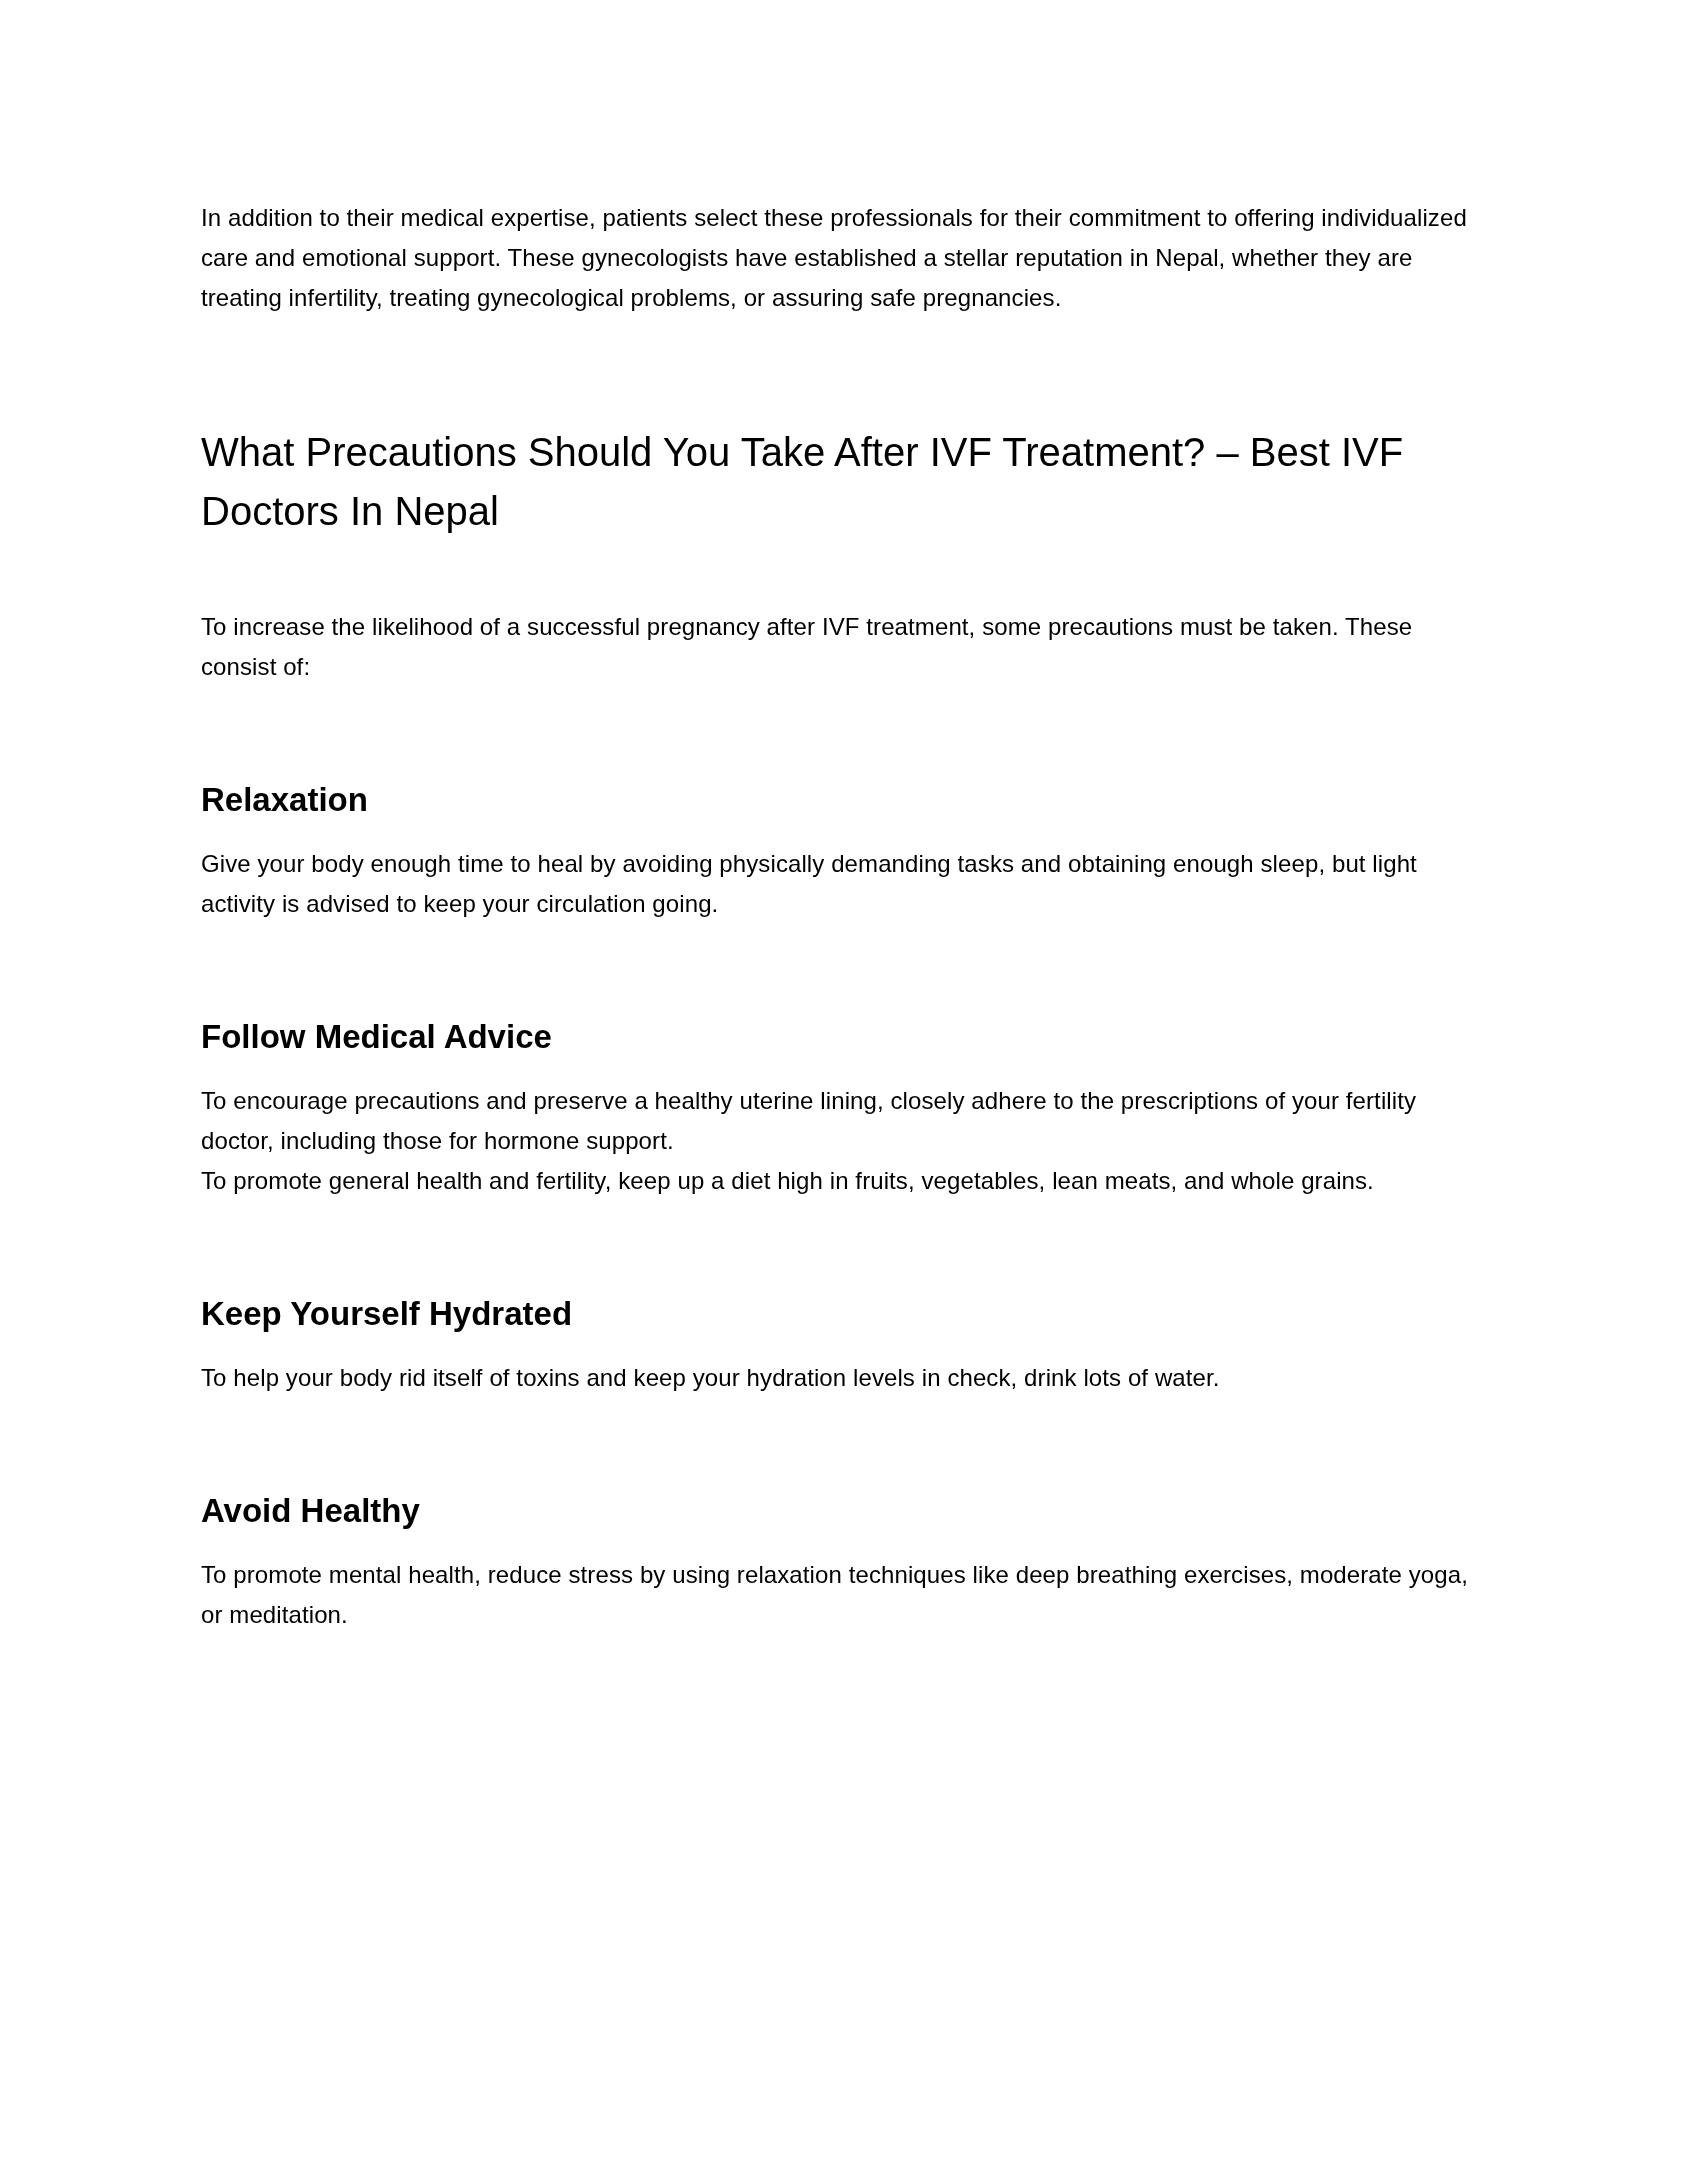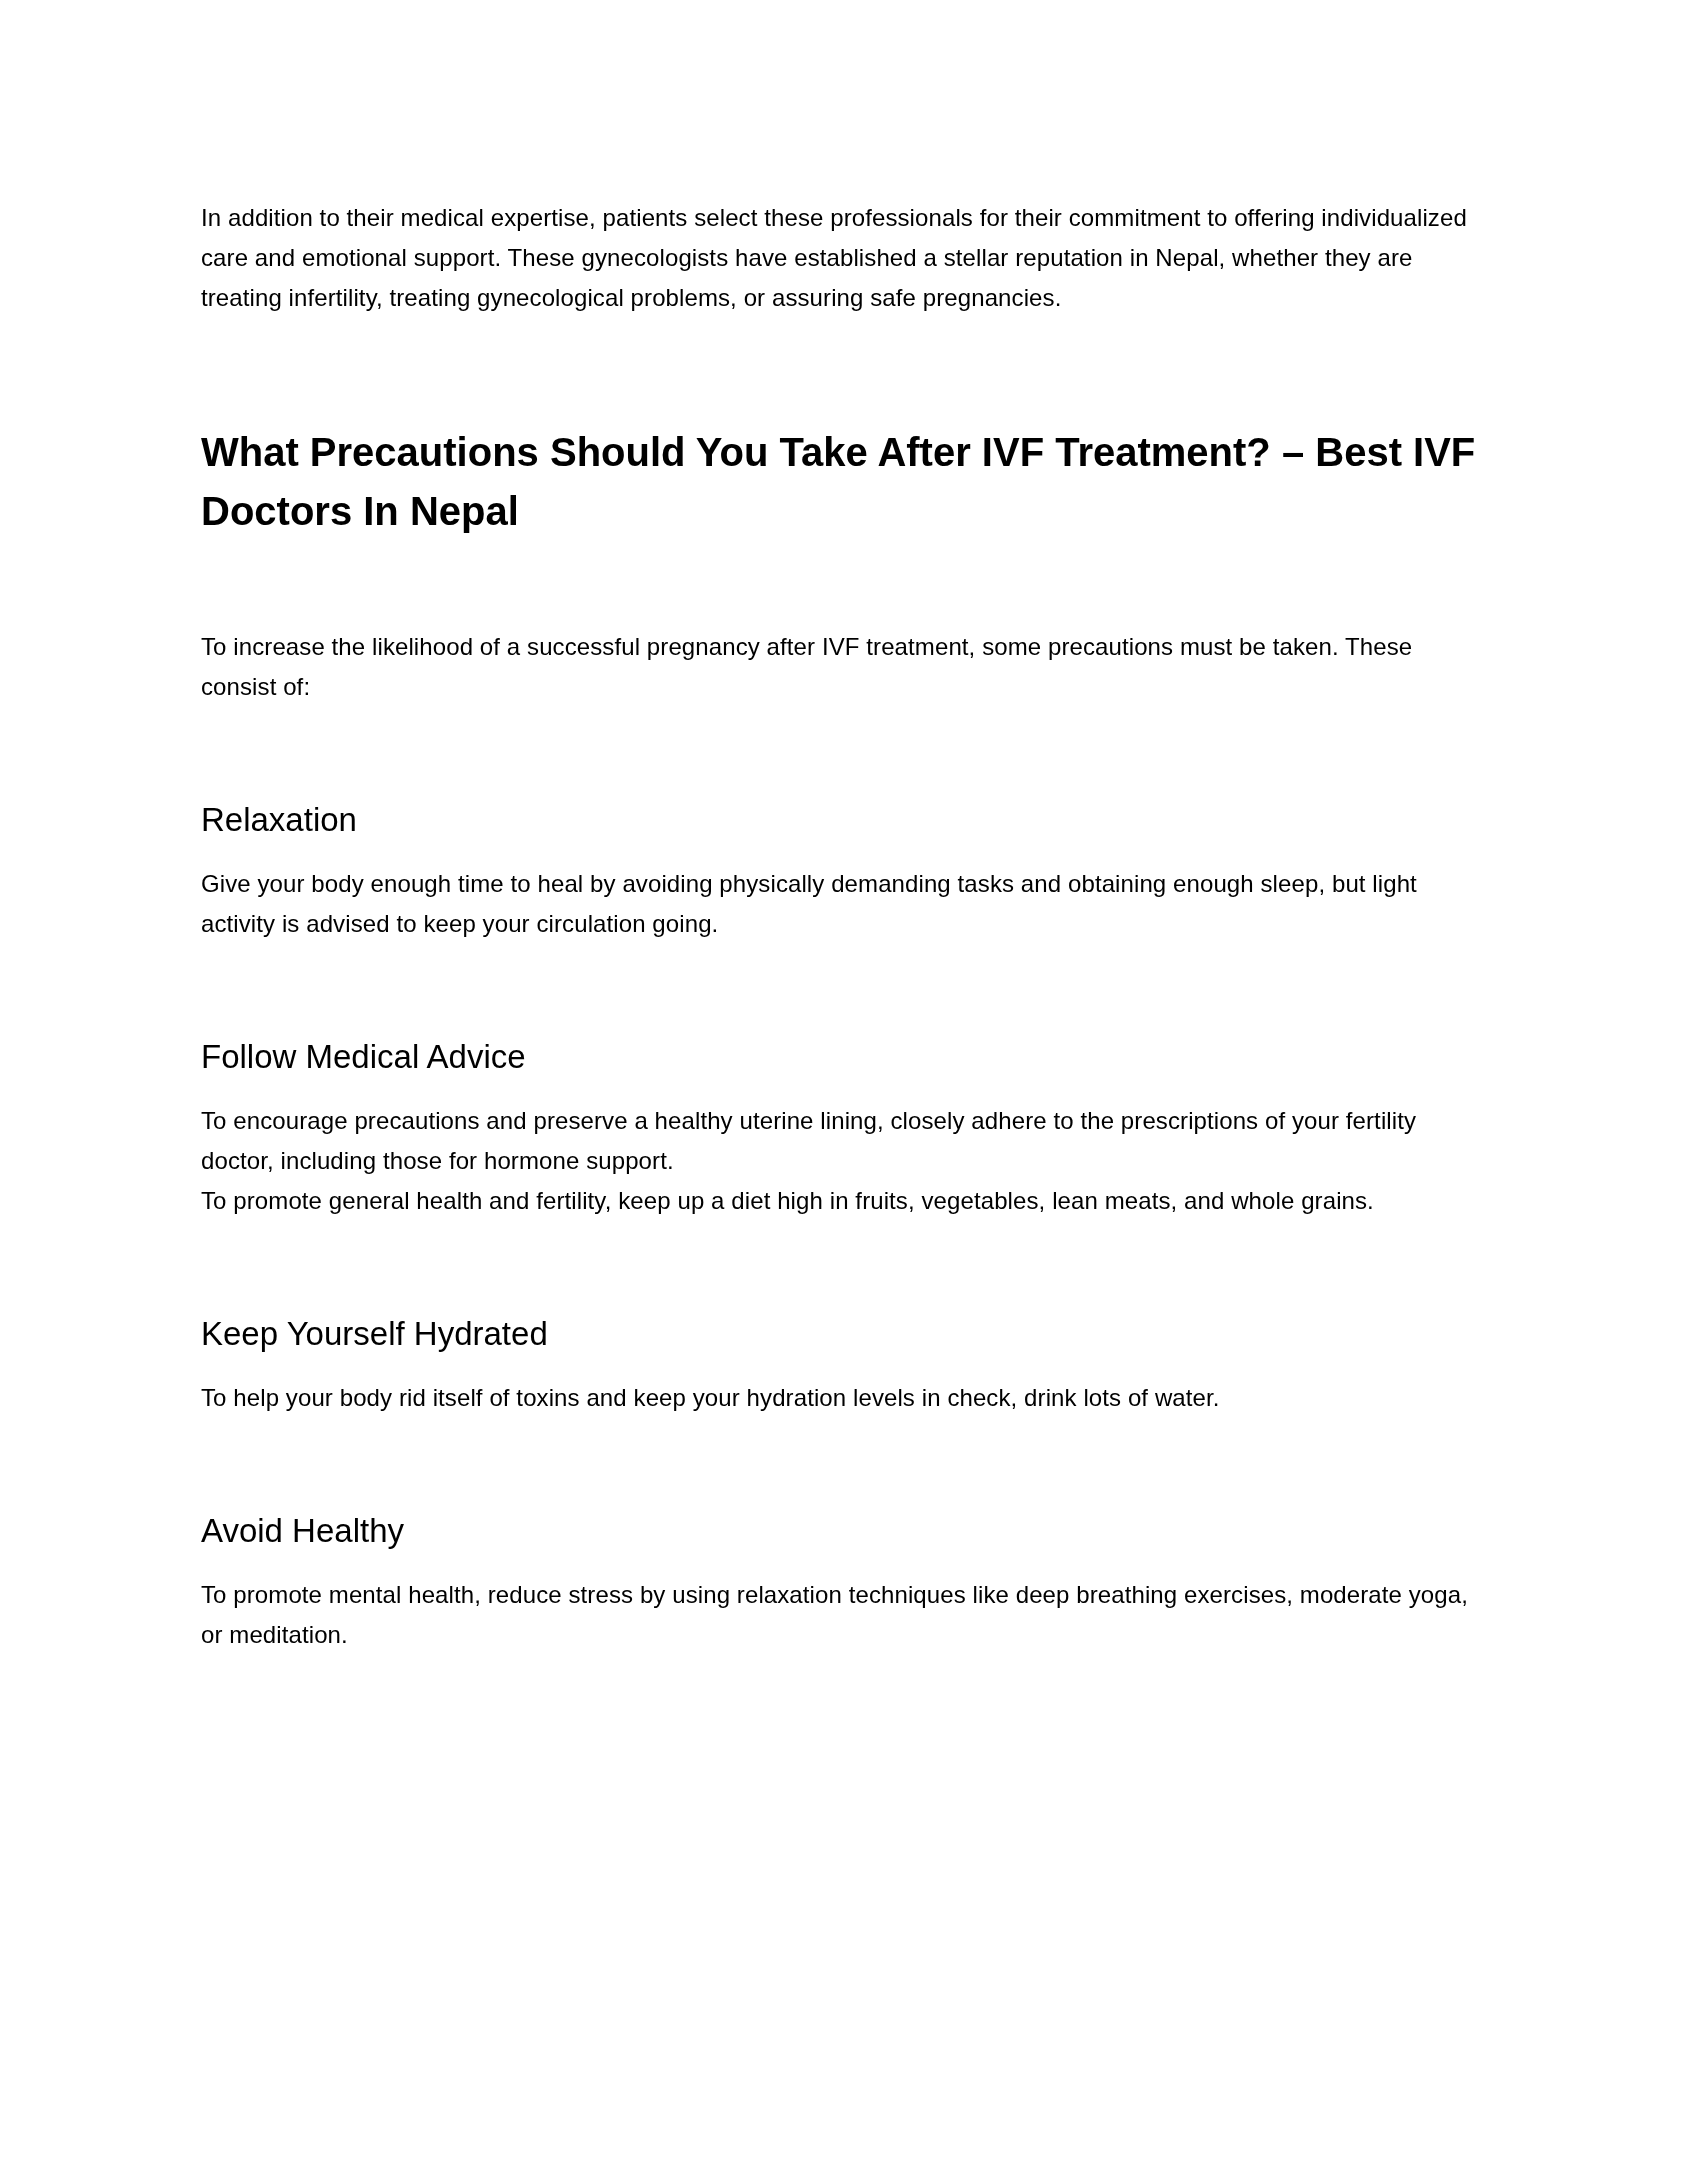--- a/index.html
+++ b/index.html
@@ -26,31 +26,31 @@
   }
   p.body-text {
     margin: 0;
     font-size: 24px;
     line-height: 40px;
     font-weight: 400;
     color: #000000;
     letter-spacing: 0.1px;
   }
   h1.doc-h2 {
-    margin: 105px 0 86px 0;
+    margin: 105px 0 66px 0;
     font-size: 40px;
     line-height: 59px;
-    font-weight: 700;
+    font-weight: 400;
     color: #000000;
   }
   h2.doc-h3 {
     margin: 92px 0 24px 0;
     font-size: 33px;
     line-height: 41px;
-    font-weight: 400;
+    font-weight: 700;
     color: #000000;
   }
   .section {
     margin: 0;
   }
 </style>
 </head>
 <body>
 
 <div class="page">

